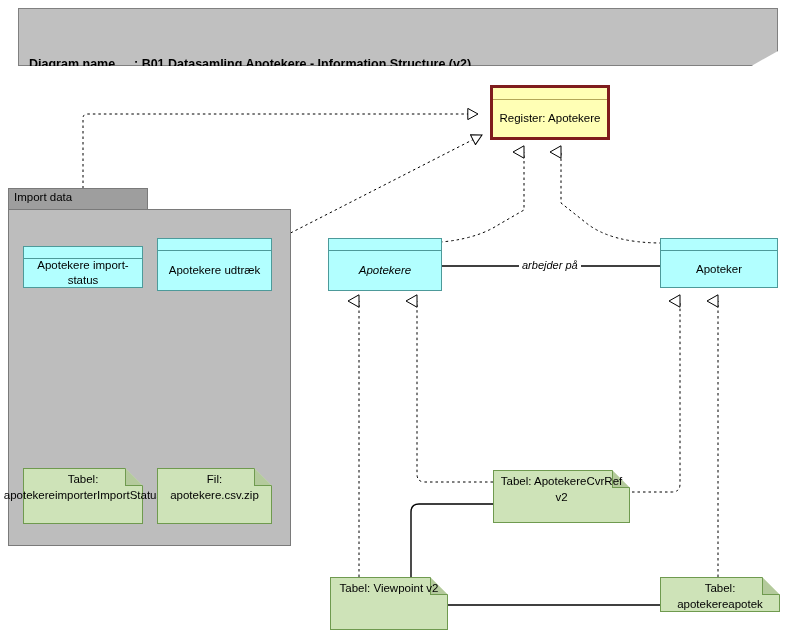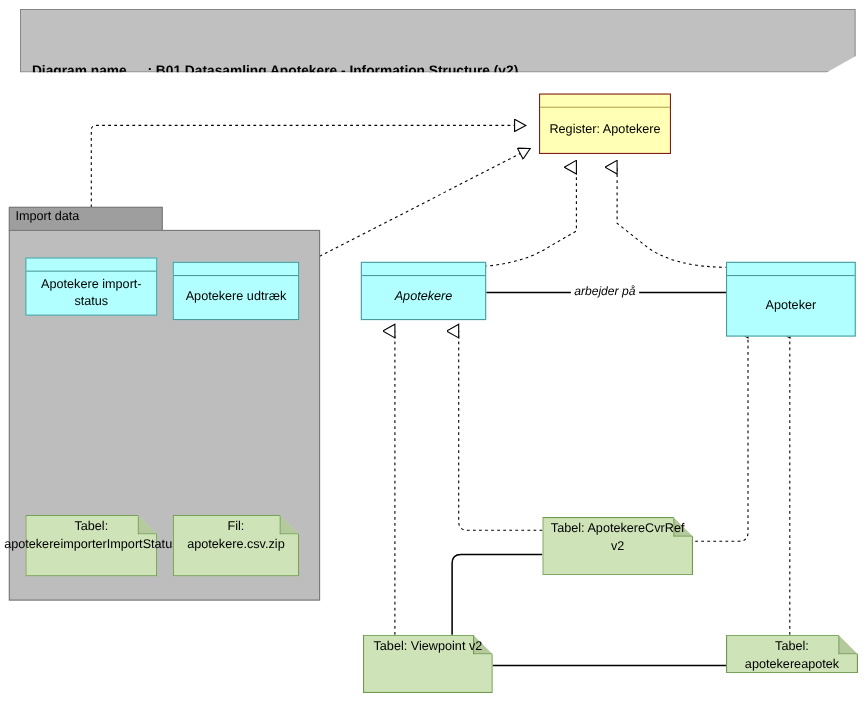--- a/index.html
+++ b/index.html
@@ -119,21 +119,21 @@
     text-align: center;
     font-size: 11.5px;
     color: #000000;
     line-height: 15px;
   }
 
   
   .register {
     position: absolute;
     background: #ffffb5;
-    border: 1px solid #7f1d1d;
+    border: 3px solid #7f1d1d;
     box-sizing: border-box;
   }
   .register-strip {
     position: absolute;
     left: 0;
     top: 0;
     right: 0;
     height: 12px;
     border-bottom: 1px solid #b3a758;
     box-sizing: border-box;
@@ -259,36 +259,36 @@
     <div class="package-tab"></div>
     <div class="package-tab-label">Import data</div>
     <div class="package-body"></div>
   </div>
 
   <div class="register" style="left:490px; top:85px; width:120px; height:55px;">
     <div class="register-strip"></div>
     <div class="register-label">Register: Apotekere</div>
   </div>
 
-  <div class="dobj" style="left:23px; top:234px; width:120px; height:53px;">
+  <div class="dobj" style="left:23px; top:246px; width:120px; height:42px;">
     <div class="dobj-strip"></div>
     <div class="dobj-label">Apotekere import-status</div>
   </div>
 
   <div class="dobj" style="left:157px; top:238px; width:115px; height:53px;padding-left:24px;">
     <div class="dobj-strip"></div>
     <div class="dobj-label">Apotekere udtræk</div>
   </div>
 
   <div class="dobj" style="left:328px; top:238px; width:114px; height:53px;font-style:italic;">
     <div class="dobj-strip"></div>
     <div class="dobj-label">Apotekere</div>
   </div>
 
-  <div class="dobj" style="left:660px; top:238px; width:118px; height:68px;">
+  <div class="dobj" style="left:660px; top:238px; width:118px; height:50px;">
     <div class="dobj-strip"></div>
     <div class="dobj-label">Apoteker</div>
   </div>
 
   <div class="edge-label" style="left:519px; top:259px;font-style:italic;">arbejder på</div>
 
   <div class="note" style="left:23px; top:468px; width:120px; height:56px;">
     <div class="note-body"></div>
     <div class="note-fold"></div>
     <div class="note-label">Tabel: apotekereimporterImportStatus</div>

